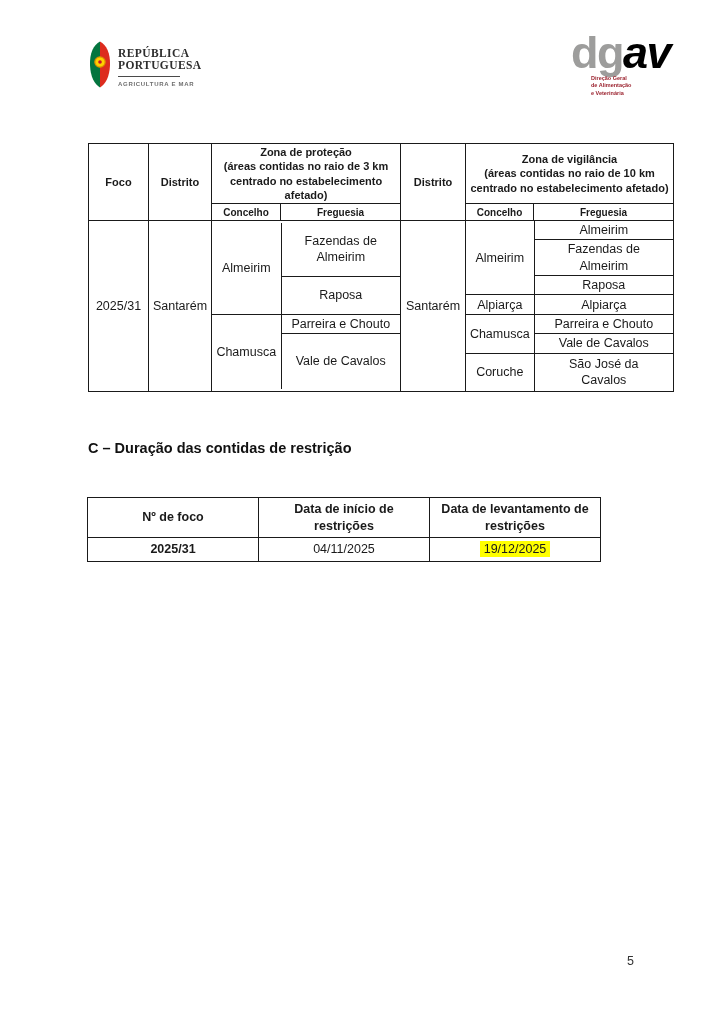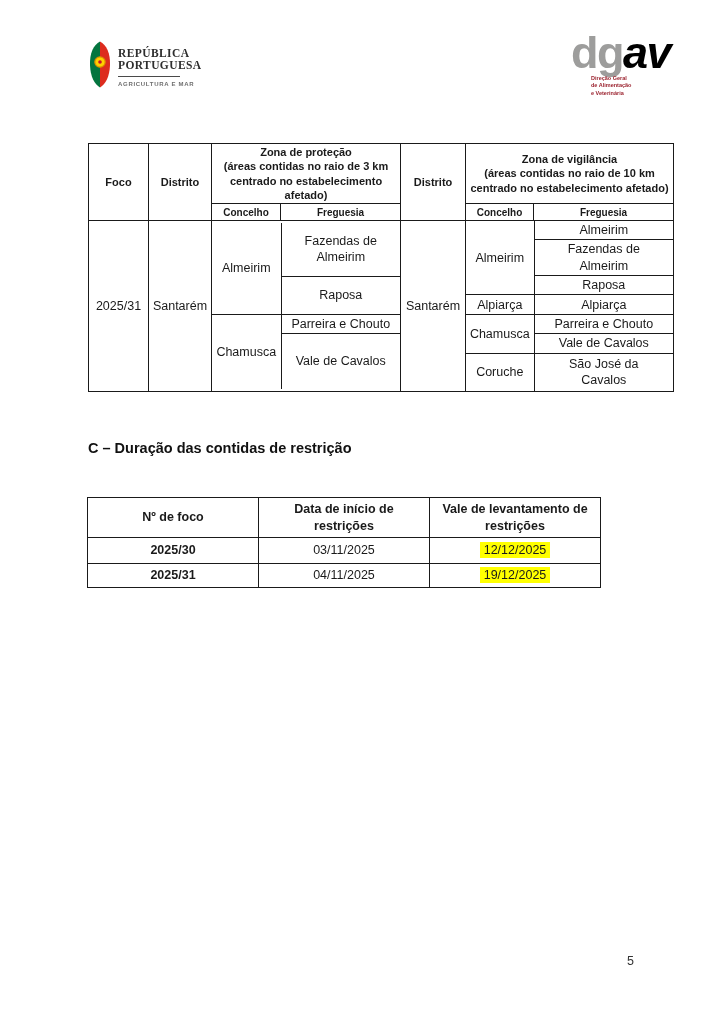--- a/index.html
+++ b/index.html
@@ -186,26 +186,21 @@
   <table class="restr">
     <colgroup>
         <col style="width:171px">
         <col style="width:171px">
         <col style="width:171px">
       </colgroup>
     <tbody>
       <tr class="rh" style="height:40px">
         <td>Nº de foco</td>
         <td>Data de início de restrições</td>
-        <td>Vale de levantamento de restrições</td>
-      </tr>
-      <tr style="height:26px">
-        <td class="bold">2025/30</td>
-        <td>03/11/2025</td>
-        <td><span class="hl">12/12/2025</span></td>
+        <td>Data de levantamento de restrições</td>
       </tr>
       <tr style="height:24px">
         <td class="bold">2025/31</td>
         <td>04/11/2025</td>
         <td><span class="hl">19/12/2025</span></td>
       </tr>
     </tbody>
   </table>
 
   <div class="page-number">5</div>

